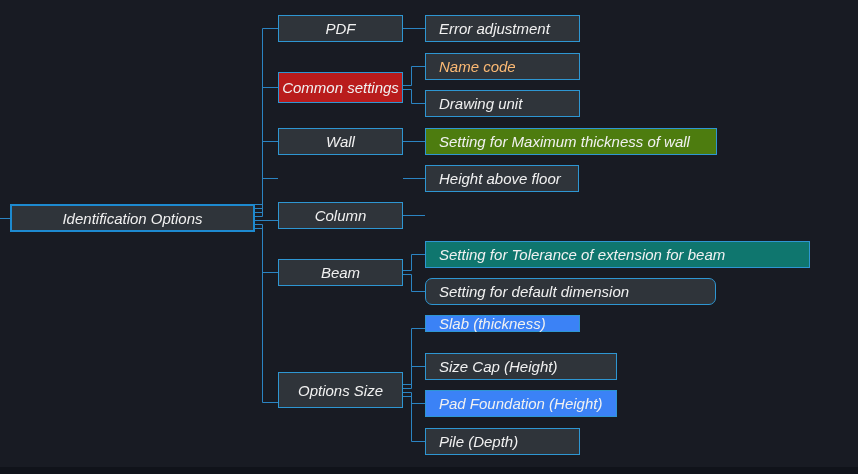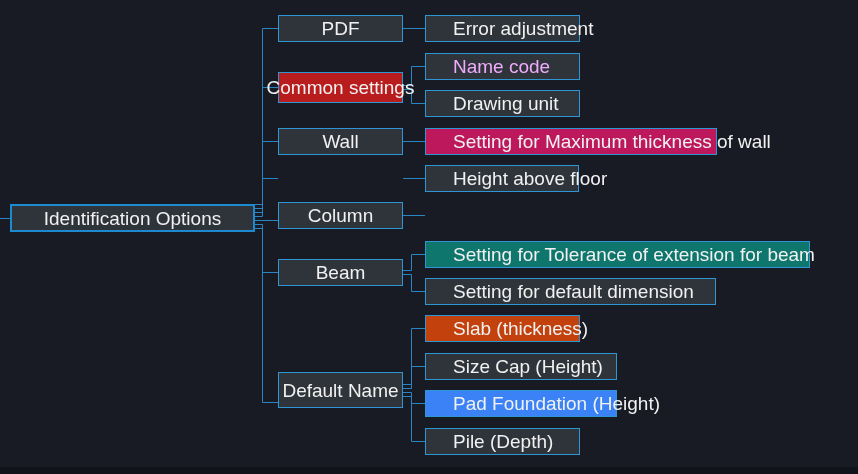--- a/index.html
+++ b/index.html
@@ -20,34 +20,35 @@
     position: absolute;
     left: 0; top: 0;
     width: 858px; height: 474px;
   }
   .node {
     position: absolute;
     box-sizing: border-box;
     background: #2f343a;
     border: 1px solid #2e96d2;
     color: #f1f1f1;
-    font-size: 19px;
+    font-size: 15px;
     line-height: 1;
     display: flex;
     align-items: center;
     justify-content: center;
     white-space: nowrap;
     cursor: default;
+    font-style: italic;
   }
   .node.root {
     border: 2px solid #1d8ad0;
   }
   .node.leaf {
     justify-content: flex-start;
-    padding-left: 27px;
+    padding-left: 13px;
   }
   #bottom-strip {
     position: absolute;
     left: 0; bottom: 0;
     width: 858px; height: 7px;
     background: #10131a;
   }
 </style>
 </head>
 <body>
@@ -80,28 +81,28 @@
     <path d="M403 396.5 H411.5 V441.5 H425"></path>
   </svg>
 
   <div class="node root" style="left: 10px; top: 204px; width: 245px; height: 28px; background: rgb(47, 52, 58); color: rgb(241, 241, 241); border-color: rgb(29, 138, 208);">Identification Options</div>
 
   <div class="node" style="left: 278px; top: 15px; width: 125px; height: 27px; background: rgb(47, 52, 58); color: rgb(241, 241, 241); border-color: rgb(46, 150, 210);">PDF</div>
   <div class="node" style="left: 278px; top: 72px; width: 125px; height: 31px; background: #b91c1c; color: rgb(241, 241, 241); border-color: rgb(46, 150, 210);">Common settings</div>
   <div class="node" style="left: 278px; top: 128px; width: 125px; height: 27px; background: rgb(47, 52, 58); color: rgb(241, 241, 241); border-color: rgb(46, 150, 210);">Wall</div>
   <div class="node" style="left: 278px; top: 202px; width: 125px; height: 27px; background: rgb(47, 52, 58); color: rgb(241, 241, 241); border-color: rgb(46, 150, 210);">Column</div>
   <div class="node" style="left: 278px; top: 259px; width: 125px; height: 27px; background: rgb(47, 52, 58); color: rgb(241, 241, 241); border-color: rgb(46, 150, 210);">Beam</div>
-  <div class="node" style="left: 278px; top: 372px; width: 125px; height: 36px; background: rgb(47, 52, 58); color: rgb(241, 241, 241); border-color: rgb(46, 150, 210);">Default Name</div>
+  <div class="node" style="left: 278px; top: 372px; width: 125px; height: 36px; background: rgb(47, 52, 58); color: rgb(241, 241, 241); border-color: rgb(46, 150, 210);">Options Size</div>
 
   <div class="node leaf" style="left: 425px; top: 15px; width: 155px; height: 27px; background: rgb(47, 52, 58); color: rgb(241, 241, 241); border-color: rgb(46, 150, 210);">Error adjustment</div>
-  <div class="node leaf" style="left: 425px; top: 53px; width: 155px; height: 27px; background: rgb(47, 52, 58); color: #f0abfc; border-color: rgb(46, 150, 210); text-align: center;">Name code</div>
+  <div class="node leaf" style="left: 425px; top: 53px; width: 155px; height: 27px; background: rgb(47, 52, 58); color: #fdba74; border-color: rgb(46, 150, 210); text-align: center;">Name code</div>
   <div class="node leaf" style="left: 425px; top: 90px; width: 155px; height: 27px; background: rgb(47, 52, 58); color: rgb(241, 241, 241); border-color: rgb(46, 150, 210);">Drawing unit</div>
-  <div class="node leaf" style="left: 425px; top: 128px; width: 292px; height: 27px; background: #be185d; color: rgb(241, 241, 241); border-color: rgb(46, 150, 210);">Setting for Maximum thickness of wall</div>
+  <div class="node leaf" style="left: 425px; top: 128px; width: 292px; height: 27px; background: #4d7c0f; color: rgb(241, 241, 241); border-color: rgb(46, 150, 210);">Setting for Maximum thickness of wall</div>
   <div class="node leaf" style="left: 425px; top: 165px; width: 154px; height: 27px; background: rgb(47, 52, 58); color: rgb(241, 241, 241); border-color: rgb(46, 150, 210);">Height above floor</div>
   <div class="node leaf" style="left: 425px; top: 241px; width: 385px; height: 27px; background: #0f766e; color: rgb(241, 241, 241); border-color: rgb(46, 150, 210);">Setting for Tolerance of extension for beam</div>
-  <div class="node leaf" style="left: 425px; top: 278px; width: 291px; height: 27px; background: rgb(47, 52, 58); color: rgb(241, 241, 241); border-color: rgb(46, 150, 210);">Setting for default dimension</div>
-  <div class="node leaf" style="left: 425px; top: 315px; width: 155px; height: 27px; background: #c2410c; color: rgb(241, 241, 241); border-color: rgb(46, 150, 210);">Slab (thickness)</div>
+  <div class="node leaf" style="left: 425px; top: 278px; width: 291px; height: 27px; background: rgb(47, 52, 58); color: rgb(241, 241, 241); border-color: rgb(46, 150, 210); border-radius: 7px;">Setting for default dimension</div>
+  <div class="node leaf" style="left: 425px; top: 315px; width: 155px; height: 17px; background: #3b82f6; color: rgb(241, 241, 241); border-color: rgb(46, 150, 210);">Slab (thickness)</div>
   <div class="node leaf" style="left: 425px; top: 353px; width: 192px; height: 27px; background: rgb(47, 52, 58); color: rgb(241, 241, 241); border-color: rgb(46, 150, 210);">Size Cap (Height)</div>
   <div class="node leaf" style="left: 425px; top: 390px; width: 192px; height: 27px; background: #3b82f6; color: rgb(241, 241, 241); border-color: rgb(46, 150, 210);">Pad Foundation (Height)</div>
   <div class="node leaf" style="left: 425px; top: 428px; width: 155px; height: 27px; background: rgb(47, 52, 58); color: rgb(241, 241, 241); border-color: rgb(46, 150, 210);">Pile (Depth)</div>
 
   <div id="bottom-strip" style="background: rgb(16, 19, 26);"></div>
 </div>
 
 </body></html>

